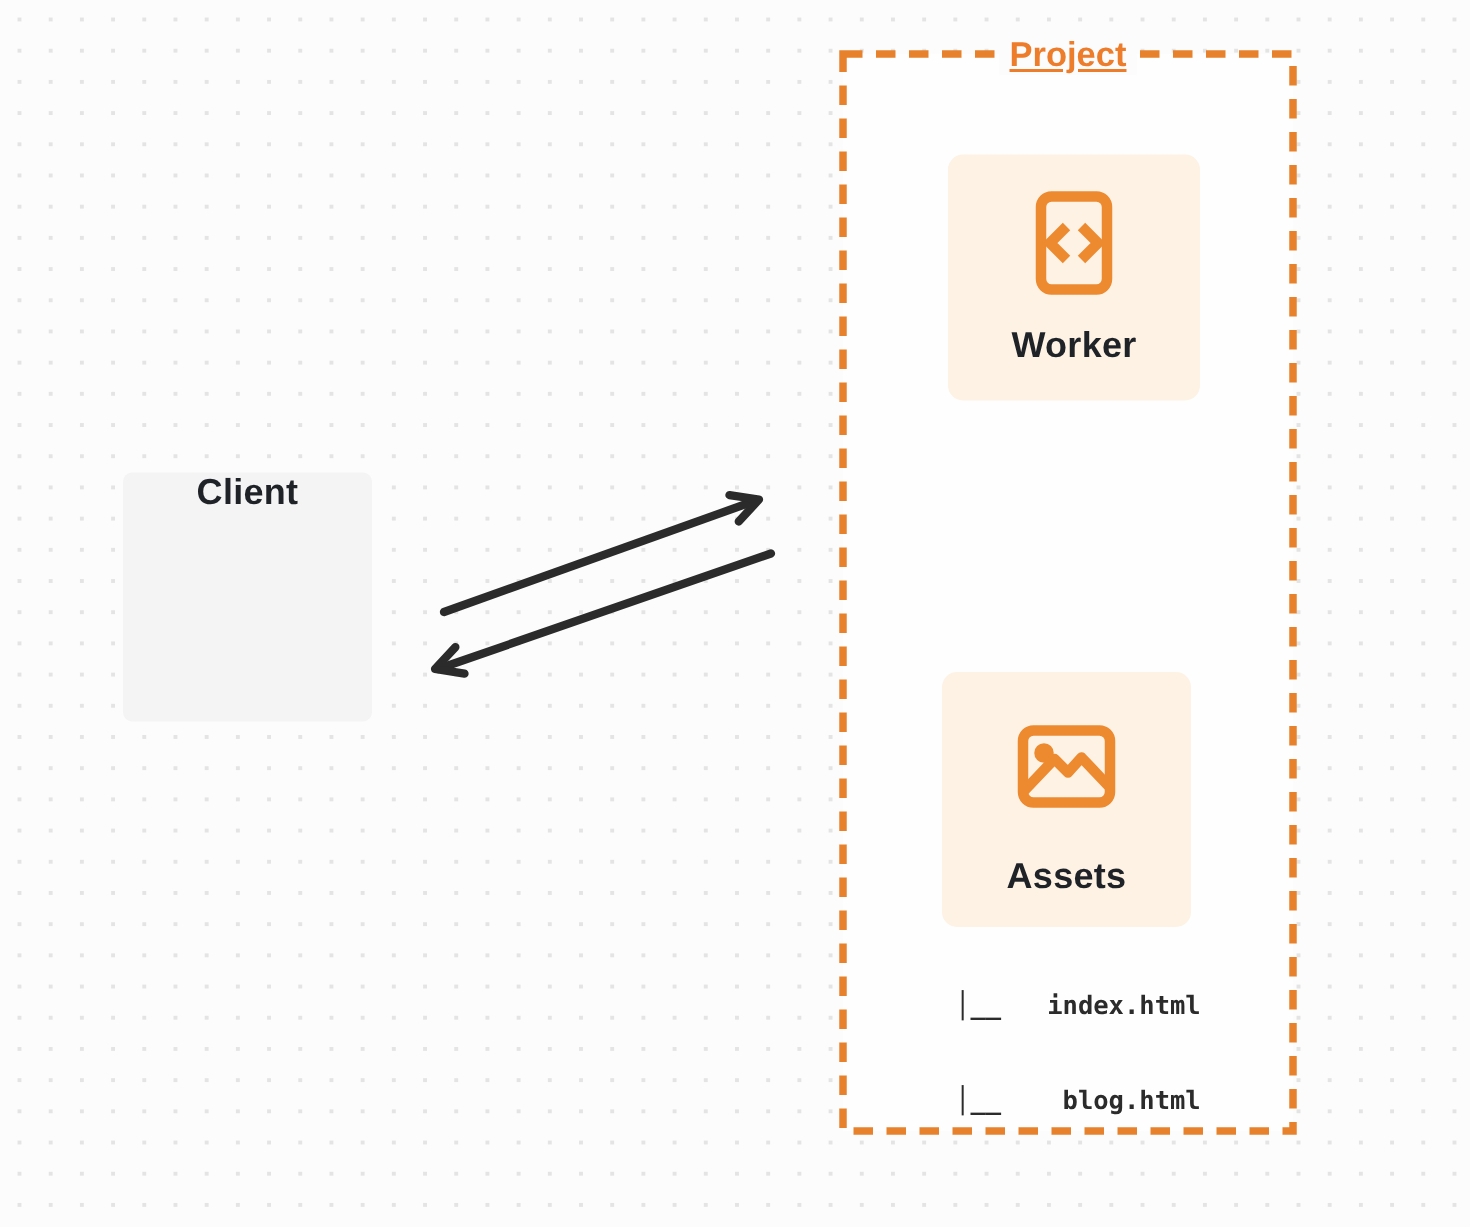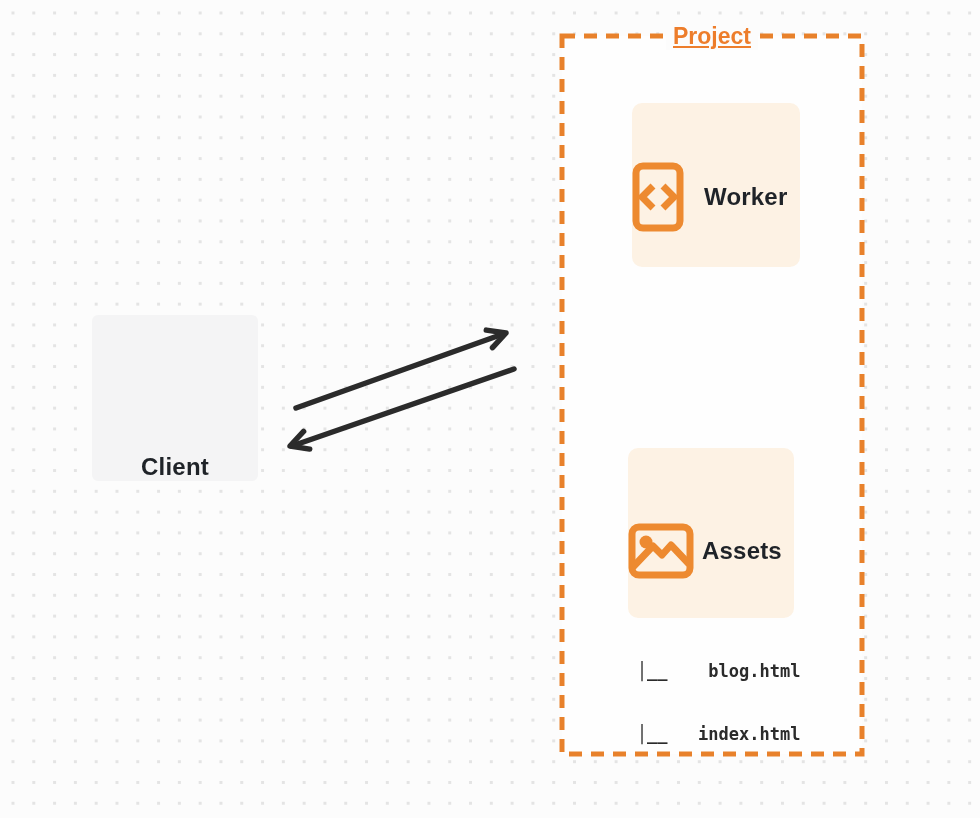--- a/index.html
+++ b/index.html
@@ -27,25 +27,25 @@
   .project-border { fill: none; stroke: var(--border_orange); stroke-width: 5; stroke-dasharray: 13 9; }
 
   .arrow-shaft { stroke: var(--arrow); stroke-width: 5.5; stroke-linecap: round; fill: none; }
   .arrow-head  { stroke: var(--arrow); stroke-width: 5.5; stroke-linecap: round; stroke-linejoin: round; fill: none; }
 
   .stroke-accent { stroke: var(--accent); fill: none; }
   .fill-accent   { fill: var(--accent); stroke: none; }
 
   .client-node {
     position: absolute;
-    left: 92px; top: 315px;
+    left: 82px; top: 315px;
     width: 166px; height: 166px;
     background: var(--client_bg);
     border-radius: 6px;
-    display: flex; align-items: flex-end; justify-content: center;
+    display: flex; align-items: flex-start; justify-content: center;
   }
 
   .node-label {
     font-weight: 700;
     font-size: 24px;
     color: var(--label_text);
     letter-spacing: 0.2px;
   }
 
   .request-label {
@@ -73,25 +73,25 @@
     line-height: 28px;
     color: var(--title_orange);
     text-decoration: underline;
   }
 
   .card {
     position: absolute;
     background: var(--card_bg);
     border-radius: 10px;
     display: flex;
-    flex-direction: row;
+    flex-direction: column;
     align-items: center;
   }
   .worker-card { left: 632px; top: 103px; width: 168px; height: 164px; padding-top: 24px; gap: 20px; }
-  .assets-card { left: 628px; top: 448px; width: 166px; height: 170px; padding-top: 35px; gap: 8px; }
+  .assets-card { left: 628px; top: 448px; width: 166px; height: 170px; padding-top: 35px; gap: 32px; }
 
   .card-icon { display: block; }
 
   .file-tree {
     position: absolute;
     left: 606px; top: 619px;
     font-family: "DejaVu Sans Mono", "Liberation Mono", monospace;
     font-size: 17px;
     line-height: 21px;
     font-weight: 700;
@@ -137,18 +137,18 @@
   <div class="card assets-card">
     <svg class="card-icon" width="66" height="56" viewBox="0 0 66 56">
       <rect class="stroke-accent" x="4" y="4" width="58" height="48" rx="7" stroke-width="7"></rect>
       <circle class="fill-accent" cx="18" cy="19" r="6.5"></circle>
       <polyline class="stroke-accent" points="5,44 25,23 34,32 43,22 61,41" stroke-width="7" stroke-linejoin="round"></polyline>
     </svg>
     <span class="node-label">Assets</span>
   </div>
 
   <div class="file-tree">
+    <div>   │__   index.html</div>
     <div>   │__    blog.html</div>
-    <div>   │__   index.html</div>
     
   </div>
 
 </div>
 
 </body></html>

